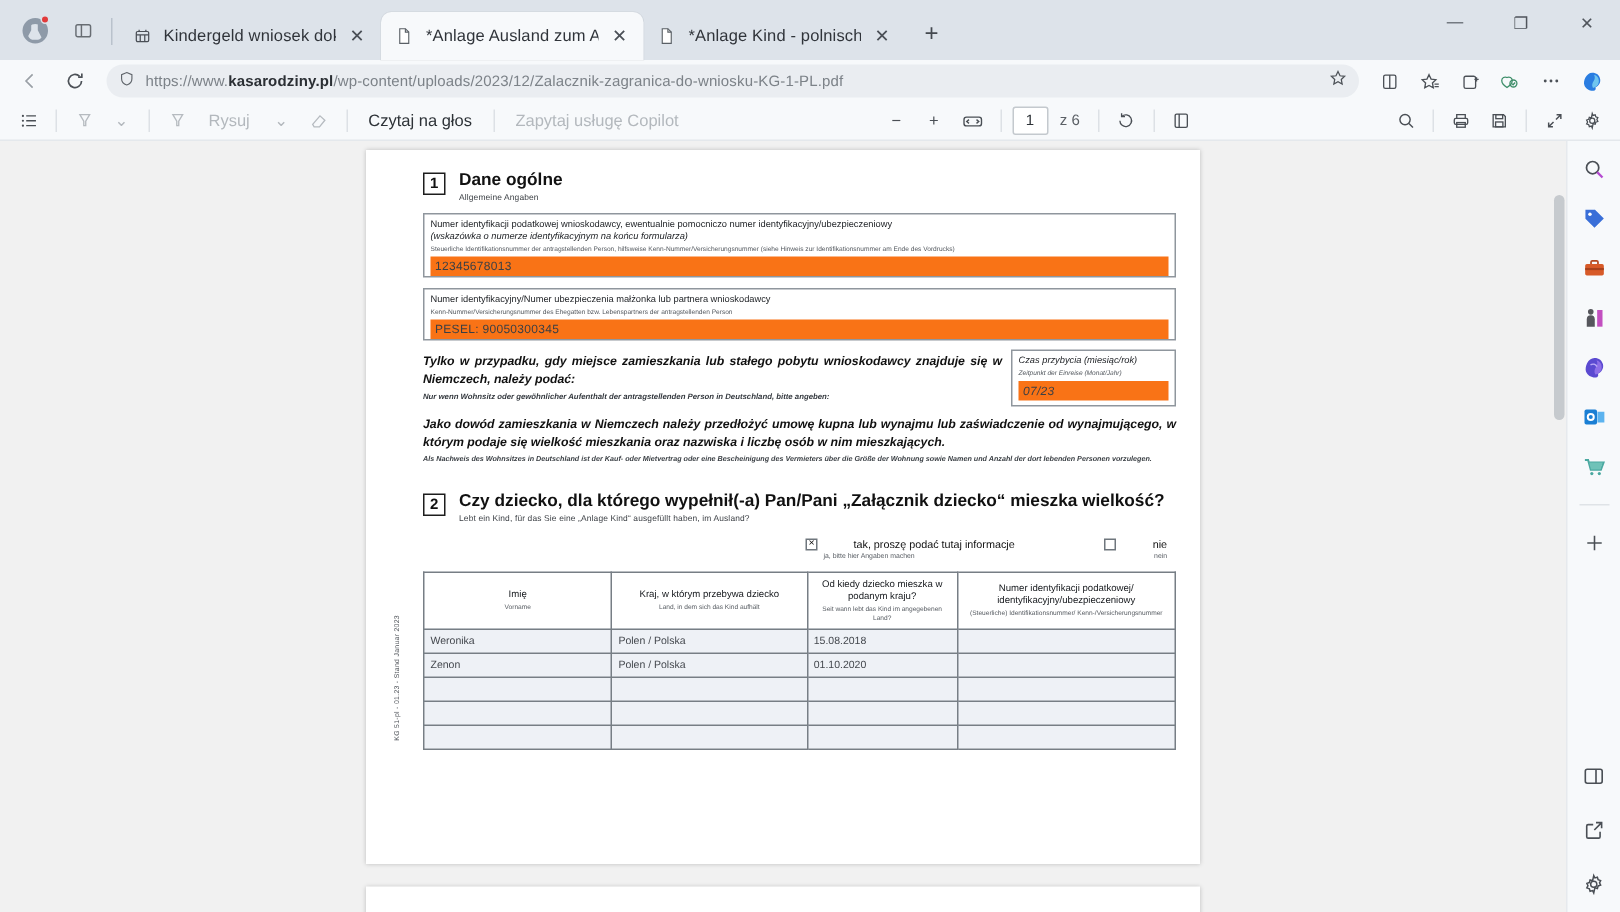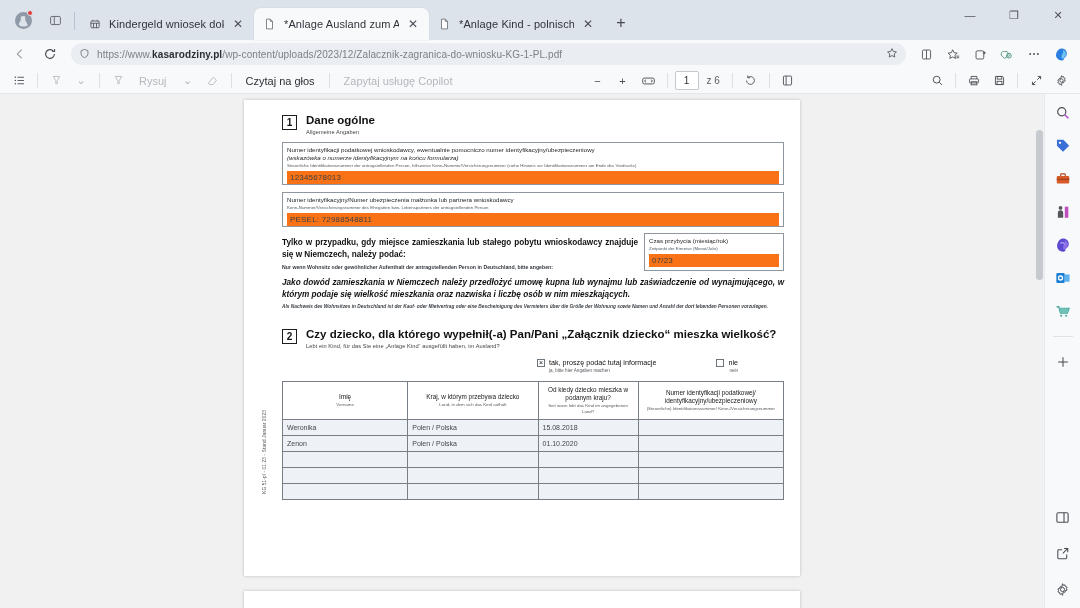--- a/index.html
+++ b/index.html
@@ -166,23 +166,23 @@
     border: 1px solid #8f969d; margin-top: 7px; padding: 3px 4px 0 4px;
     background: #fff;
   }
   .f-lab { font-size: 6.2px; color: #1c1f23; line-height: 1.3; }
   .f-lab.it { font-style: italic; }
   .f-de { font-size: 4.4px; color: #53585e; line-height: 1.3; margin-top: 1px; }
   .f-val {
     background: #f97316; font-size: 8px; color: #3a3f45; padding: 2px 3px;
     margin-top: 2px; letter-spacing: .2px;
   }
-  .tworow { display: flex; gap: 6px; margin-top: 6px; align-items: flex-end; }
+  .tworow { display: flex; gap: 6px; margin-top: 6px; align-items: center; font-style: italic; }
   .tworow .left { flex: 1; }
-  .tworow .right { width: 140px; border: 1px solid #8f969d; padding: 3px 4px; }
+  .tworow .right { width: 110px; border: 1px solid #8f969d; padding: 3px 4px; }
   .bold-just {
     font-size: 8.2px; font-weight: 700; color: #111; line-height: 1.45;
     text-align: justify;
   }
   .de-bold { font-size: 5.2px; font-weight: 700; color: #33383e; margin-top: 3px; line-height: 1.3; }
   .notice { margin-top: 6px; }
   .notice .pl {
     font-size: 8.2px; font-weight: 700; font-style: italic; color: #111;
     line-height: 1.5; text-align: justify;
   }
@@ -191,21 +191,21 @@
     margin-top: 3px; line-height: 1.35; text-align: justify;
   }
   .q2 { margin-top: 17px; }
   .answers { display: flex; align-items: flex-start; margin-top: 9px; padding-left: 255px; }
   .ans { display: flex; gap: 4px; align-items: flex-start; }
   .cbox {
     width: 8px; height: 8px; border: 1px solid #6f767d; background: #fff;
     display: flex; align-items: center; justify-content: center;
     font-size: 7px; color: #111; line-height: 1; flex: none; margin-top: 1px;
   }
-  .anslab { font-size: 7.2px; color: #111; }
+  .anslab { font-size: 7.2px; color: #111; margin-left: 20px; }
   .ansde { font-size: 4.6px; color: #565b61; margin-top: 1px; }
   .ans.nie { margin-left: 60px; text-align: right; }
   
   table.kids {
     width: 100%; border-collapse: collapse; margin-top: 8px;
     table-layout: fixed;
   }
   table.kids th, table.kids td { border: 1px solid #777e85; }
   table.kids th {
     height: 38px; vertical-align: middle; text-align: center; padding: 2px 3px;
@@ -468,21 +468,21 @@
           <div class="fieldbox">
             <div class="f-lab">Numer identyfikacji podatkowej wnioskodawcy, ewentualnie pomocniczo numer identyfikacyjny/ubezpieczeniowy</div>
             <div class="f-lab it">(wskazówka o numerze identyfikacyjnym na końcu formularza)</div>
             <div class="f-de">Steuerliche Identifikationsnummer der antragstellenden Person, hilfsweise Kenn-Nummer/Versicherungsnummer (siehe Hinweis zur Identifikationsnummer am Ende des Vordrucks)</div>
             <div class="f-val">12345678013</div>
           </div>
 
           <div class="fieldbox">
             <div class="f-lab">Numer identyfikacyjny/Numer ubezpieczenia małżonka lub partnera wnioskodawcy</div>
             <div class="f-de">Kenn-Nummer/Versicherungsnummer des Ehegatten bzw. Lebenspartners der antragstellenden Person</div>
-            <div class="f-val">PESEL: 72988548811</div>
+            <div class="f-val">PESEL: 90050300345</div>
           </div>
 
           <div class="tworow">
             <div class="left">
               <div class="bold-just">Tylko w przypadku, gdy miejsce zamieszkania lub stałego pobytu wnioskodawcy znajduje się w Niemczech, należy podać:</div>
               <div class="de-bold">Nur wenn Wohnsitz oder gewöhnlicher Aufenthalt der antragstellenden Person in Deutschland, bitte angeben:</div>
             </div>
             <div class="right">
               <div class="f-lab">Czas przybycia (miesiąc/rok)</div>
               <div class="f-de">Zeitpunkt der Einreise (Monat/Jahr)</div>

